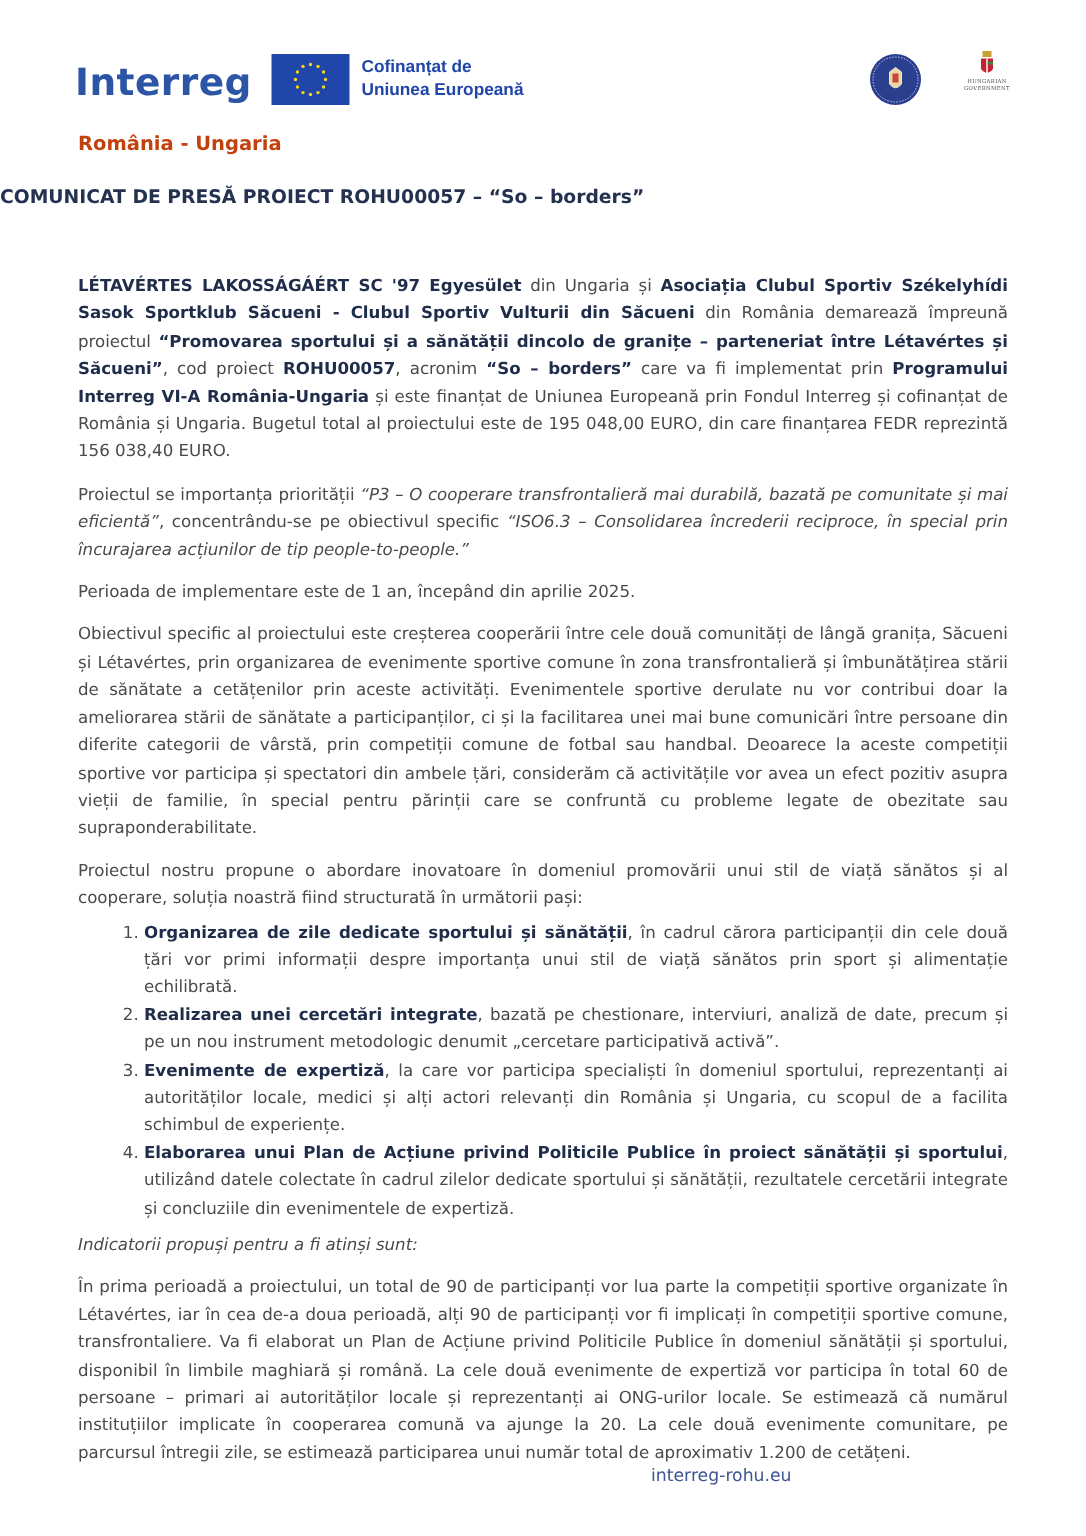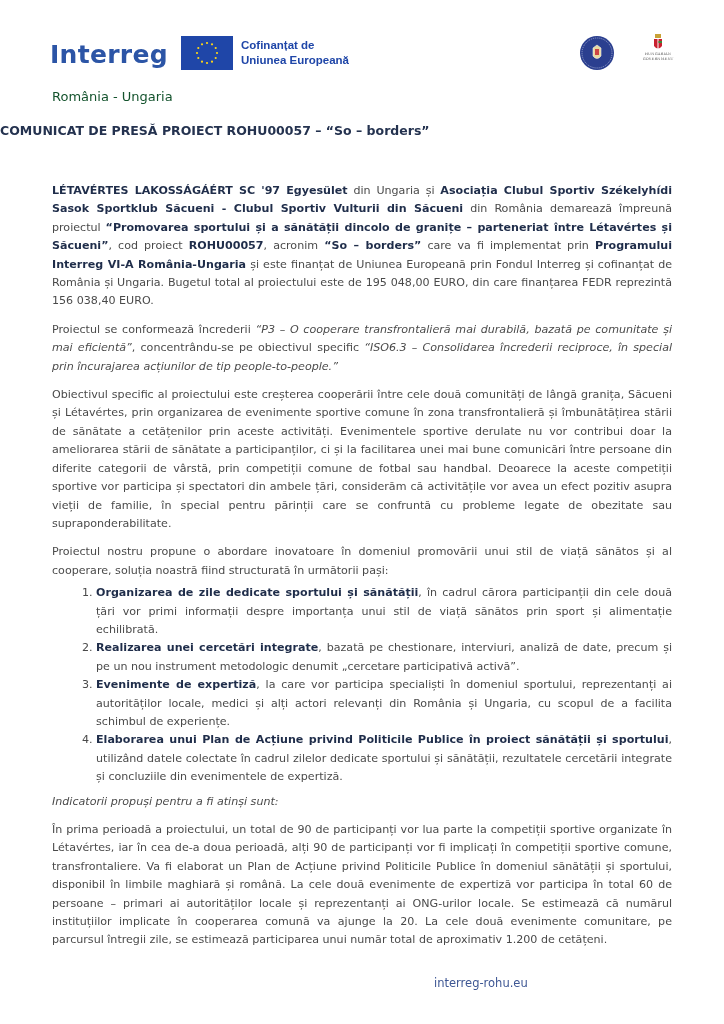--- a/index.html
+++ b/index.html
@@ -6,21 +6,21 @@
   body { width: 724px; height: 1024px; position: relative; overflow: hidden;
          font-family: "DejaVu Sans", sans-serif; color: #3c3c3c; }
   .header { position: absolute; left: 0; top: 0; width: 684px; height: 110px; }
   .interreg-logo { position: absolute; left: 50px; top: 40px; font-family: "DejaVu Sans", sans-serif;
                    font-weight: bold; font-size: 25px; color: #2c55a6; letter-spacing: 0.3px; }
   .eu-flag { position: absolute; left: 181px; top: 36px; width: 52px; height: 34px; background: #1f46a8; }
   .eu-flag svg { display: block; }
   .cofin { position: absolute; left: 241px; top: 38px; font-family: "Liberation Sans", sans-serif;
            font-weight: bold; font-size: 11.5px; color: #1f46a8; line-height: 15px; }
   .region { position: absolute; left: 52px; top: 89px; font-family: "DejaVu Sans", sans-serif;
-            font-weight: normal; font-size: 13px; color: #14532d; }
+            font-weight: bold; font-size: 13px; color: #c2410c; }
   .ro-emblem { position: absolute; left: 580px; top: 36px; width: 34px; height: 34px; border-radius: 50%;
                background: #2b3f8f; }
   .ro-emblem svg { display: block; }
   .hu-emblem { position: absolute; left: 638px; top: 34px; width: 40px; height: 40px; text-align: center; }
   .hu-crest { width: 10px; height: 18px; margin: 0 auto; }
   .hu-text { font-family: "DejaVu Serif", serif; font-size: 3.6px; color: #555; line-height: 4.5px; letter-spacing: 0.2px; }
 
   .title { position: absolute; left: 0; width: 724px; top: 123px; 
            font-family: "DejaVu Sans", sans-serif; font-weight: bold; font-size: 12.5px; color: #24324f; }
 
@@ -86,23 +86,24 @@
 </div>
 
 <div class="title">COMUNICAT DE PRESĂ PROIECT ROHU00057 – “So – borders”</div>
 
 <div class="content">
   <p>
     <b>LÉTAVÉRTES LAKOSSÁGÁÉRT SC '97 Egyesület</b><span> din Ungaria și </span><b>Asociația Clubul Sportiv Székelyhídi Sasok Sportklub Săcueni - Clubul Sportiv Vulturii din Săcueni</b><span> din România demarează împreună proiectul </span><b>“Promovarea sportului și a sănătății dincolo de granițe – parteneriat între Létavértes și Săcueni”</b><span>, cod proiect </span><b>ROHU00057</b><span>, acronim </span><b>“So – borders”</b><span> care va fi implementat prin </span><b>Programului Interreg VI-A România-Ungaria</b><span> și este finanțat de Uniunea Europeană prin Fondul Interreg și cofinanțat de România și Ungaria. Bugetul total al proiectului este de 195 048,00 EURO, din care finanțarea FEDR reprezintă 156 038,40 EURO.</span>
   </p>
 
   <p>
-    <span>Proiectul se conformează încrederii </span><i>“P3 – O cooperare transfrontalieră mai durabilă, bazată pe comunitate și mai eficientă”</i><span>, concentrându-se pe obiectivul specific </span><i>“ISO6.3 – Consolidarea încrederii reciproce, în special prin încurajarea acțiunilor de tip people-to-people.”</i>
+    <span>Proiectul se importanța priorității </span><i>“P3 – O cooperare transfrontalieră mai durabilă, bazată pe comunitate și mai eficientă”</i><span>, concentrându-se pe obiectivul specific </span><i>“ISO6.3 – Consolidarea încrederii reciproce, în special prin încurajarea acțiunilor de tip people-to-people.”</i>
   </p>
 
+  <p>Perioada de implementare este de 1 an, începând din aprilie 2025.</p>
 
   <p>Obiectivul specific al proiectului este creșterea cooperării între cele două comunități de lângă granița, Săcueni și Létavértes, prin organizarea de evenimente sportive comune în zona transfrontalieră și îmbunătățirea stării de sănătate a cetățenilor prin aceste activități. Evenimentele sportive derulate nu vor contribui doar la ameliorarea stării de sănătate a participanților, ci și la facilitarea unei mai bune comunicări între persoane din diferite categorii de vârstă, prin competiții comune de fotbal sau handbal. Deoarece la aceste competiții sportive vor participa și spectatori din ambele țări, considerăm că activitățile vor avea un efect pozitiv asupra vieții de familie, în special pentru părinții care se confruntă cu probleme legate de obezitate sau supraponderabilitate.</p>
 
   <p style="margin-bottom:4px">Proiectul nostru propune o abordare inovatoare în domeniul promovării unui stil de viață sănătos și al cooperare, soluția noastră fiind structurată în următorii pași:</p>
 
   <ol class="steps">
     <li><b>Organizarea de zile dedicate sportului și sănătății</b><span>, în cadrul cărora participanții din cele două țări vor primi informații despre importanța unui stil de viață sănătos prin sport și alimentație echilibrată.</span></li>
     <li><b>Realizarea unei cercetări integrate</b><span>, bazată pe chestionare, interviuri, analiză de date, precum și pe un nou instrument metodologic denumit „cercetare participativă activă”.</span></li>
     <li><b>Evenimente de expertiză</b><span>, la care vor participa specialiști în domeniul sportului, reprezentanți ai autorităților locale, medici și alți actori relevanți din România și Ungaria, cu scopul de a facilita schimbul de experiențe.</span></li>
     <li><b>Elaborarea unui Plan de Acțiune privind Politicile Publice în proiect sănătății și sportului</b><span>, utilizând datele colectate în cadrul zilelor dedicate sportului și sănătății, rezultatele cercetării integrate și concluziile din evenimentele de expertiză.</span></li>

